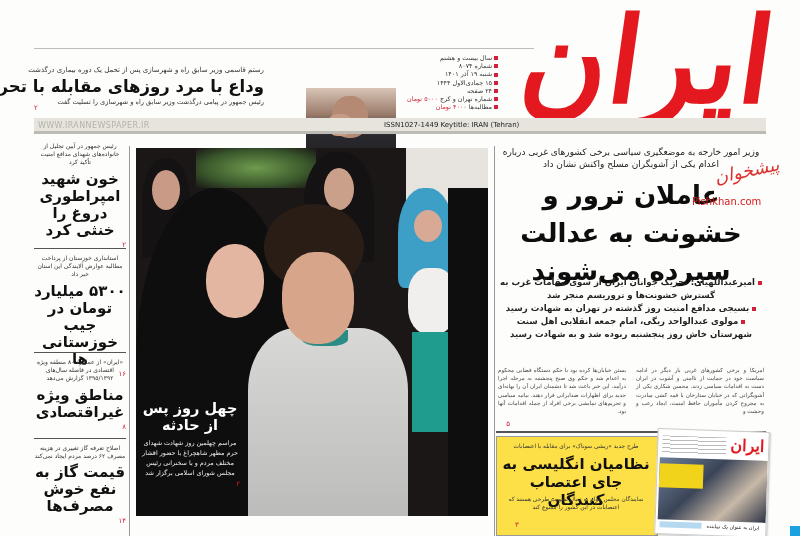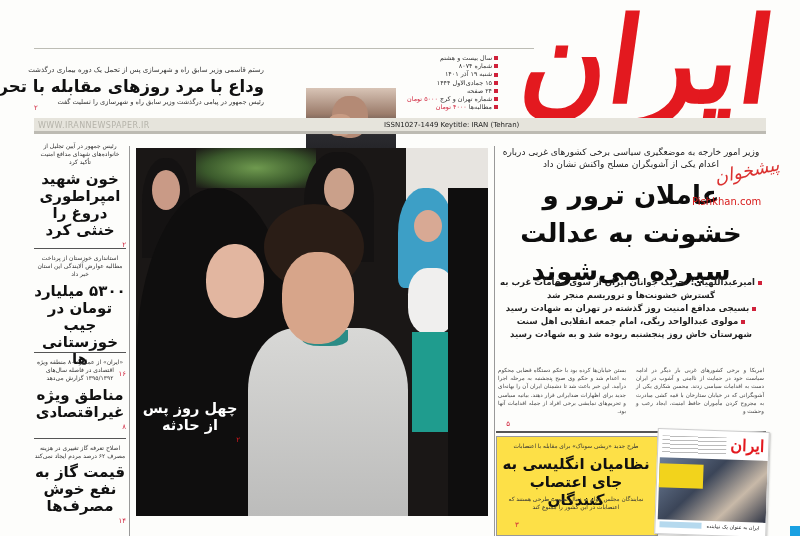--- a/index.html
+++ b/index.html
@@ -175,20 +175,21 @@
     <div class="ph-jacket"></div>
     <div class="ph-collar"></div>
     <div class="ph-kidhair"></div>
       <div class="ph-kidface"></div>
     <div class="ph-glove"></div>
       <div class="ph-teal"></div>
     <div class="ph-rightdark"></div>
 
     <div class="ph-caption">
       <div class="ph-cap-title">چهل روز پس از حادثه</div>
+      <div class="ph-cap-body">مراسم چهلمین روز شهادت شهدای حرم مطهر شاهچراغ با حضور اقشار مختلف مردم و با سخنرانی رئیس مجلس شورای اسلامی برگزار شد</div>
       <div class="ph-cap-page">۲</div>
     </div>
   </div>
 
   <div class="rc-div"></div>
 
   <div class="right-col">
     <div class="rc-kicker">وزیر امور خارجه به موضعگیری سیاسی برخی کشورهای غربی درباره اعدام یکی از آشوبگران مسلح واکنش نشان داد</div>
     <div class="rc-title">عاملان ترور و خشونت به عدالت سپرده می‌شوند</div>
     <div class="watermark">پیشخوان</div>

